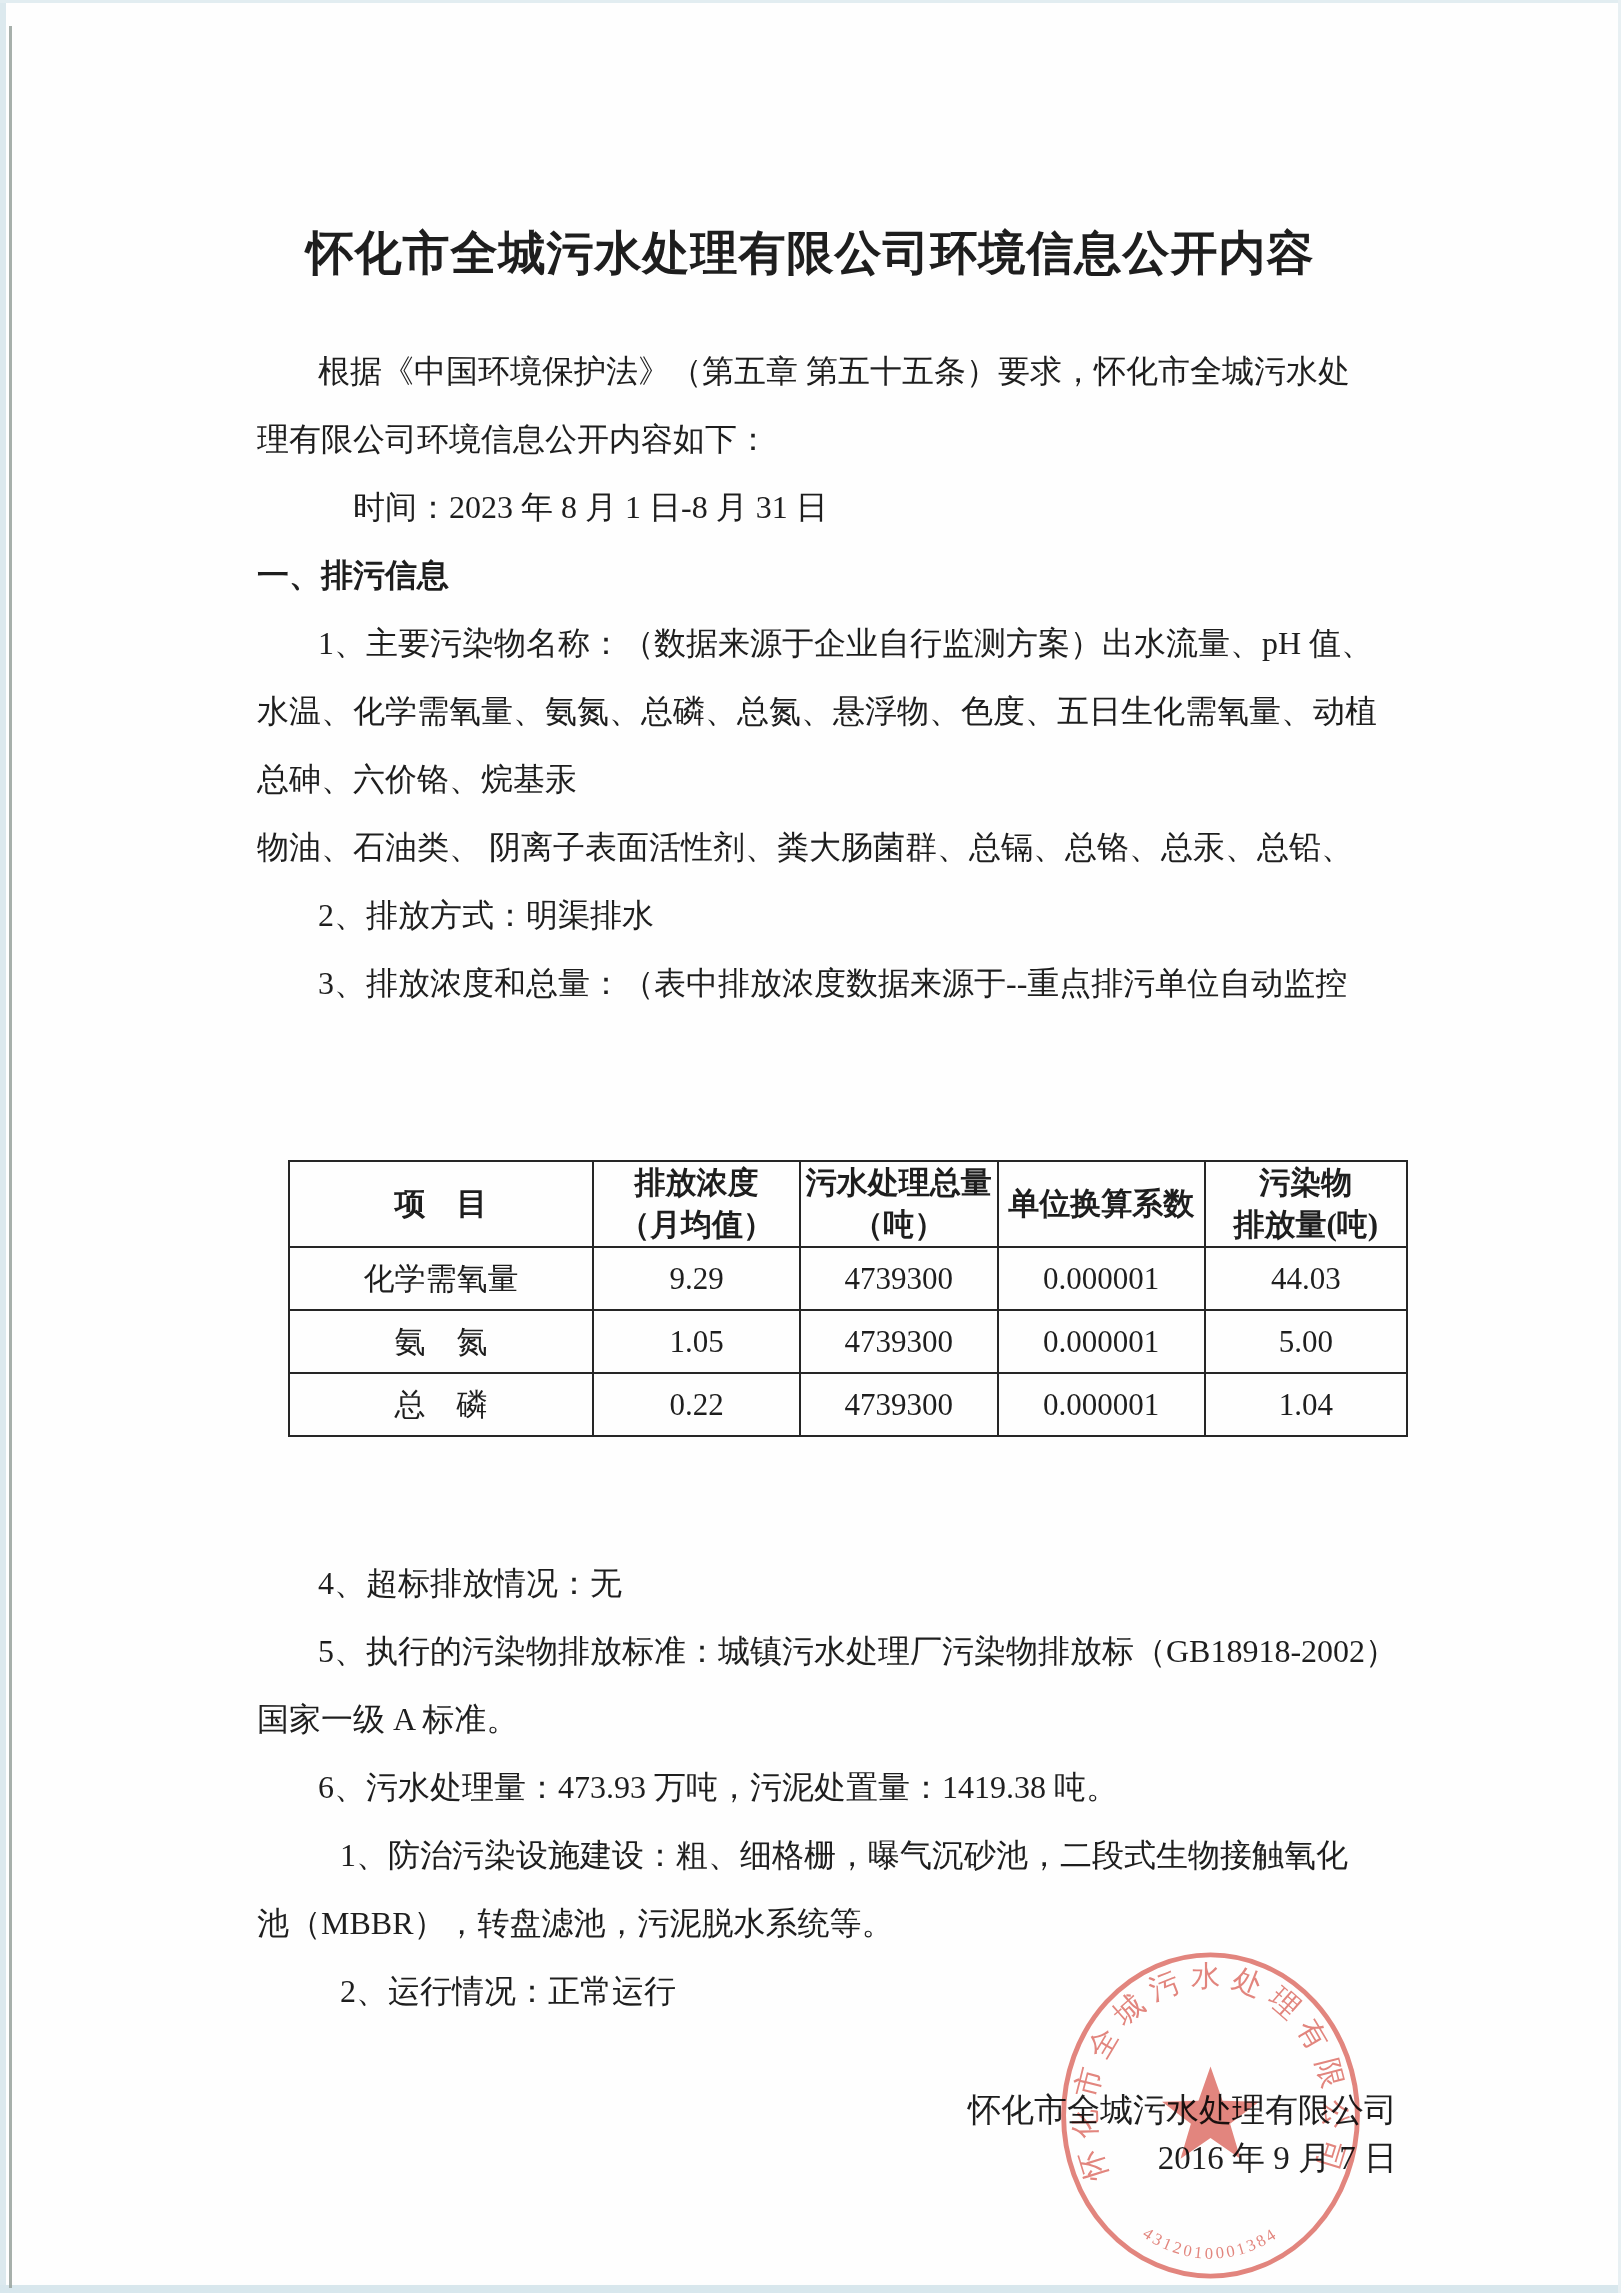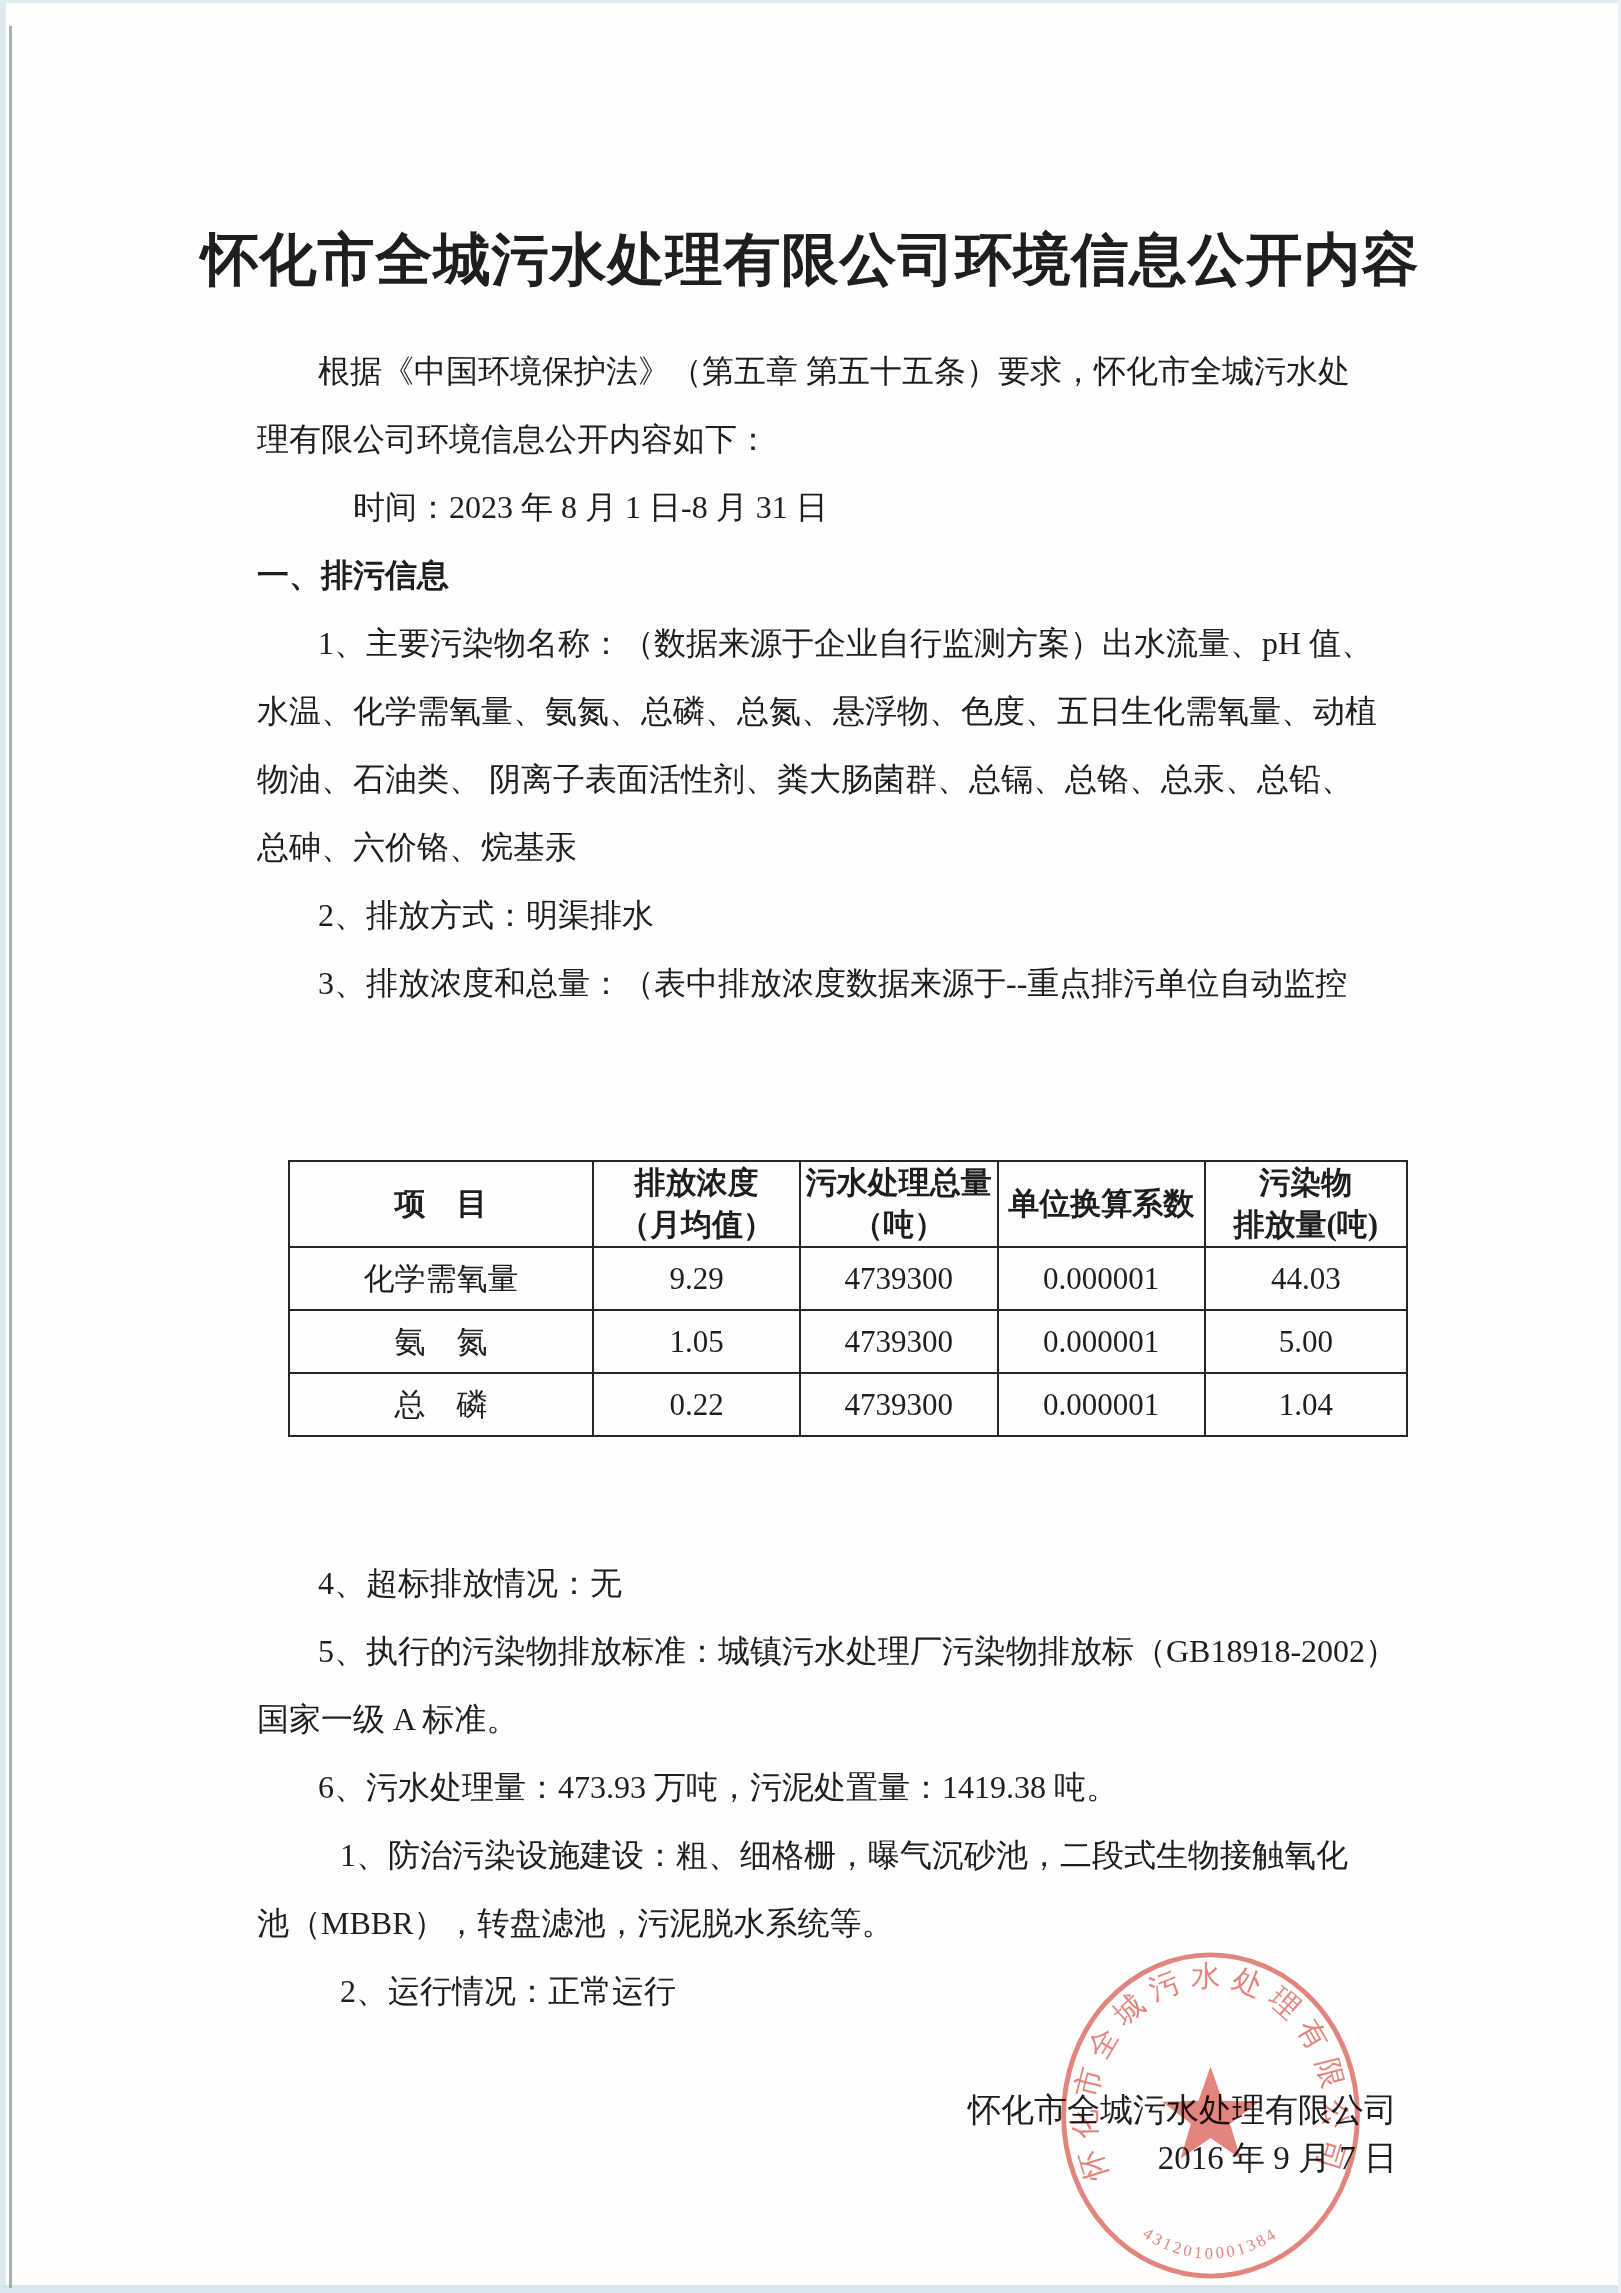--- a/index.html
+++ b/index.html
@@ -14,21 +14,21 @@
   }
   
   .edge-left   { position:absolute; left:0; top:0; bottom:0; width:5.9px; background:#dce9ee; }
   .edge-top    { position:absolute; left:0; right:0; top:0; height:2.9px; background:#e2edf1; }
   .edge-bottom { position:absolute; left:0; right:0; bottom:0; height:8.8px; background:#d8e7ed; }
   .edge-right  { position:absolute; right:0; top:0; bottom:0; width:2.9px; background:#e8f0f3; }
   .edge-line   { position:absolute; left:8.8px; top:25.5px; bottom:5.9px; width:2.9px; background:#98a29c; opacity:.85; }
 
   .doc-title {
     position:absolute; top:222px; left:0; width:100%;
-    text-align:center; font-size:57px; font-weight:bold; letter-spacing:1px;
+    text-align:center; font-size:47px; font-weight:bold; letter-spacing:1px;
     white-space:nowrap;
   }
   .block-a { position:absolute; top:337px;  left:257px; width:1142px; }
   .block-b { position:absolute; top:1549px; left:257px; width:1142px; }
   .line { height:68px; line-height:68px; font-size:32px; white-space:nowrap; }
   .flush     { padding-left:0; }
   .indent-2  { padding-left:61px; }
   .indent-25 { padding-left:83px; }
   .indent-3  { padding-left:96px; }
   .heading   { font-weight:bold; }
@@ -79,23 +79,23 @@
       <div class="line flush">理有限公司环境信息公开内容如下：</div>
 
       <div class="line indent-3">时间：2023 年 8 月 1 日-8 月 31 日</div>
 
       <div class="line heading">一、排污信息</div>
 
       <div class="line indent-2">1、主要污染物名称：（数据来源于企业自行监测方案）出水流量、pH 值、</div>
 
       <div class="line flush">水温、化学需氧量、氨氮、总磷、总氮、悬浮物、色度、五日生化需氧量、动植</div>
 
+      <div class="line flush">总砷、六价铬、烷基汞</div>
+
       <div class="line flush">物油、石油类、 阴离子表面活性剂、粪大肠菌群、总镉、总铬、总汞、总铅、</div>
-
-      <div class="line flush">总砷、六价铬、烷基汞</div>
 
       <div class="line indent-2">2、排放方式：明渠排水</div>
 
       <div class="line indent-2">3、排放浓度和总量：（表中排放浓度数据来源于--重点排污单位自动监控</div>
 
     </div>
 
 
   <table class="emissions">
     <colgroup>

